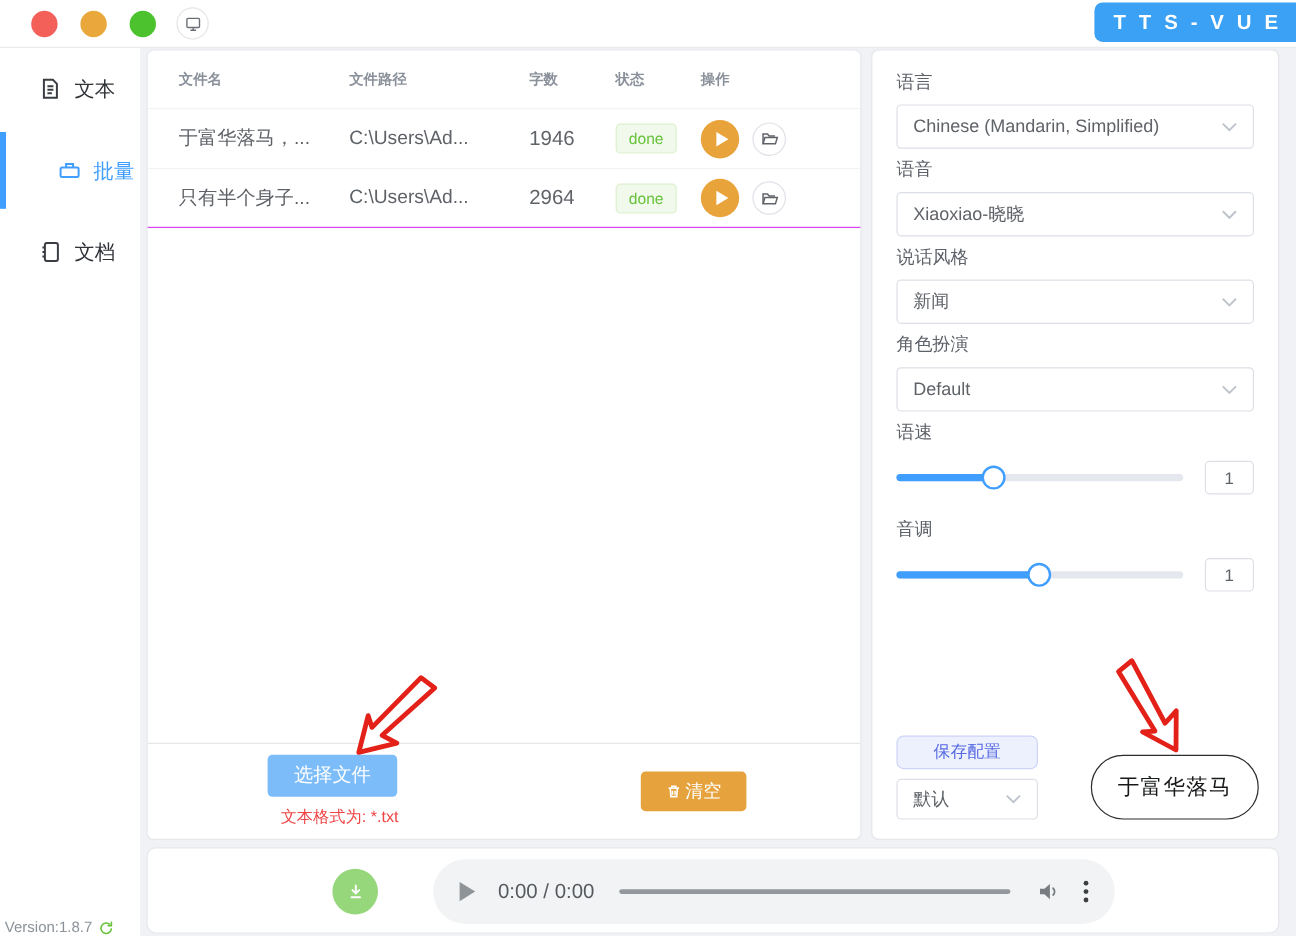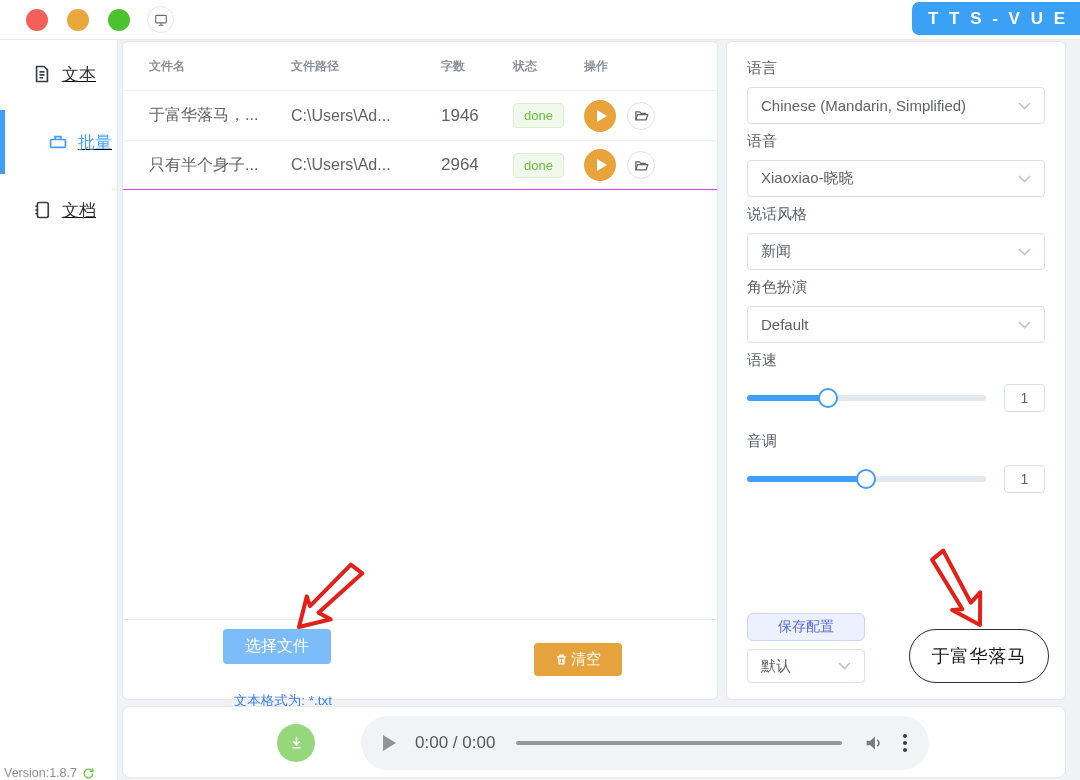--- a/index.html
+++ b/index.html
@@ -14,21 +14,21 @@
   .light { width:22px; height:22px; border-radius:50%; }
   .light.red{ background:#f3605a; } .light.yellow{ background:#e9a73c; } .light.green{ background:#4cc32e; }
   .monitor-btn { width:27px; height:27px; border-radius:50%; border:1px solid #e2e5e9; background:#fff;
     margin-left:17px; display:flex; align-items:center; justify-content:center; color:#6a6f76; }
   .logo-badge { position:absolute; right:0; top:2px; height:33px; background:#3ba1f4; color:#fff;
     font-weight:bold; font-size:17px; letter-spacing:3px; display:flex; align-items:center;
     padding:0 12px 0 16px; border-radius:7px 0 0 7px; }
 
   
   .sidebar { position:absolute; top:40px; left:0; width:118px; height:740px; background:#fff;
-    border-right:1px solid #e9ebee;text-decoration:underline; }
+    border-right:1px solid #e9ebee; }
   .side-item { position:relative; height:68px; display:flex; align-items:center; gap:10px;
     padding-left:32px; font-size:17px; color:#2f3237; cursor:pointer; }
   .side-item .icn { display:flex; color:#3a3d42; }
   .side-item.active { color:#409eff;padding-left:48px; }
   .side-item.active .icn { color:#409eff; }
   .side-item.active::before { content:""; position:absolute; left:0; top:2px; width:5px; height:64px; background:#409eff; }
   .version-row { position:absolute; left:4px; bottom:0px; font-size:12.5px; color:#8b9198;
     display:flex; align-items:center; gap:5px; }
   .version-row .icn { color:#67c23a; display:flex; }
 
@@ -52,21 +52,21 @@
   .play-btn .tri { width:0; height:0; border-left:10px solid #fff; border-top:6px solid transparent;
     border-bottom:6px solid transparent; margin-left:3px; }
   .folder-btn { width:28px; height:28px; border-radius:50%; background:#fff; border:1px solid #dfe2e7;
     display:flex; align-items:center; justify-content:center; color:#5f6368; cursor:pointer; }
 
   .table-footer { position:absolute; left:0; right:0; bottom:0; height:80px; border-top:1px solid #e5e7eb; }
   .select-file-btn { position:absolute; left:100px; top:9px; width:108px; height:35px; background:#7cbcf8;
     color:#fff; font-size:16px; border:none; border-radius:4px; cursor:pointer;
     font-family:inherit; }
   .format-hint { position:absolute; left:100px; top:52px; width:120px; text-align:center;
-    font-size:13.5px; color:#3b82f6;margin-top:20px; }
+    font-size:13.5px; color:#ef4444; }
   .clear-btn { position:absolute; left:411px; top:23px; width:88px; height:33px; background:#e6a23c;
     color:#fff; font-size:15px; border:none; border-radius:4px; cursor:pointer; display:flex;
     align-items:center; justify-content:center; gap:3px; font-family:inherit; }
   .clear-btn .icn { display:flex; }
 
   
   .cfg-label { font-size:15px; color:#5d6168; }
   .cfg-group { margin-bottom:8px; }
   .select-box { margin-top:9px; height:37px; border:1px solid #dcdfe6; border-radius:4px; background:#fff;
     display:flex; align-items:center; justify-content:space-between; padding:0 13px; font-size:15px;

